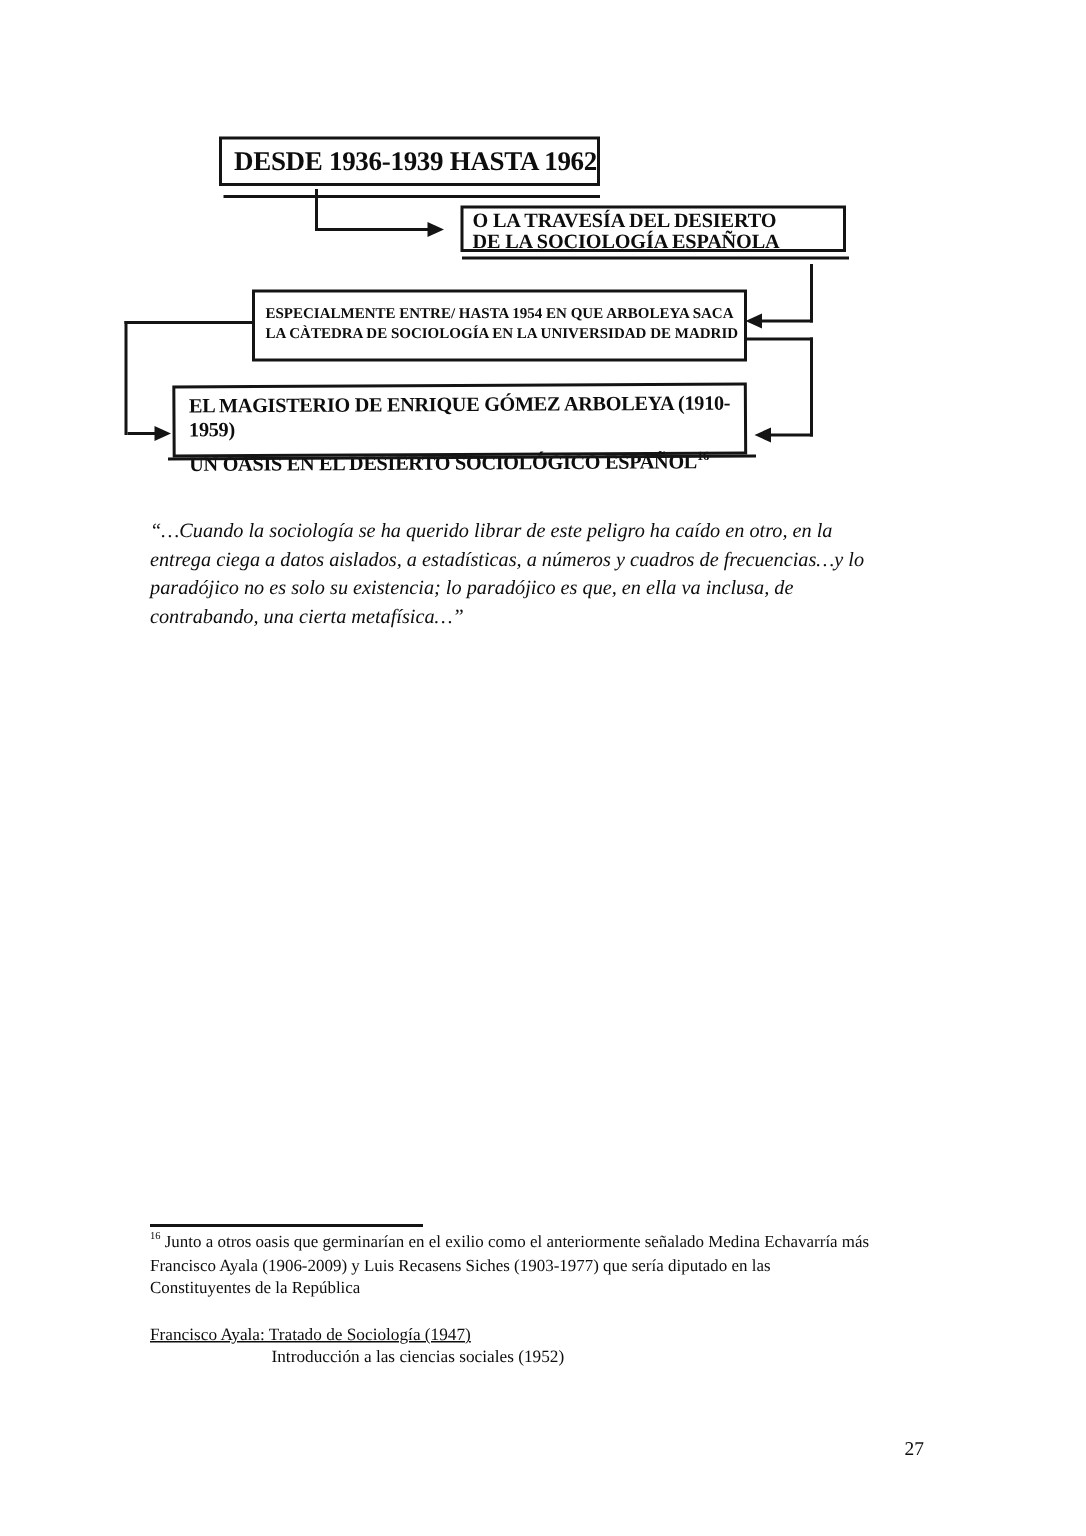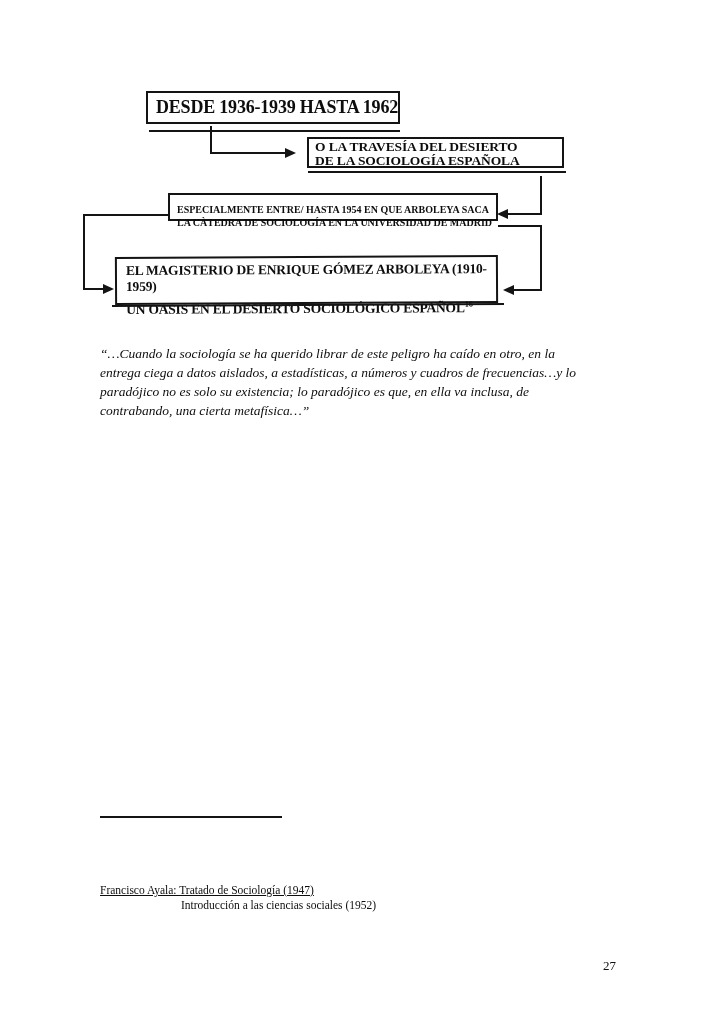--- a/index.html
+++ b/index.html
@@ -13,21 +13,21 @@
     position:absolute;box-sizing:border-box;background:#ffffff;
     border:2px solid #141414;font-weight:bold;color:#0d0d0d;
   }
   .pre{white-space:pre-line;}
   .ln{position:absolute;background:#141414;}
   .ar{position:absolute;width:0;height:0;}
   .ar-r{border-top:5px solid transparent;border-bottom:5px solid transparent;border-left:11px solid #141414;}
   .ar-l{border-top:5px solid transparent;border-bottom:5px solid transparent;border-right:11px solid #141414;}
   .box1{left:146px;top:91px;width:254px;height:33px;font-size:18px;display:flex;align-items:center;justify-content:flex-end;letter-spacing:-0.2px;}
   .box2{left:307px;top:137px;width:257px;height:31px;font-size:13.5px;line-height:14px;padding:1px 0 15px 6px;letter-spacing:-0.1px;}
-  .box3{left:168px;top:193px;width:330px;height:28px;font-size:10px;line-height:13px;padding:8px 0 0 7px;}
+  .box3{left:168px;top:193px;width:330px;height:48px;font-size:10px;line-height:13px;padding:8px 0 0 7px;}
   .box4{left:115px;top:256px;width:383px;height:48px;font-size:13.5px;padding:4px 0 0 9px;transform:rotate(-0.3deg);letter-spacing:-0.2px;}
   .box4 .l2{margin-top:7px;}
   sup{font-size:0.62em;vertical-align:super;line-height:0;}
   .quote{left:100px;top:344px;width:522px;font-size:13.5px;font-style:italic;line-height:19px;}
   .attrib{left:100px;top:430px;width:420px;font-size:11.5px;}
   .fnrule{left:100px;top:816px;width:182px;height:2px;background:#141414;}
   .fnpara{left:100px;top:821px;width:502px;font-size:11.3px;line-height:15.7px;}
   .bookline{font-size:11.5px;}
   .b1{left:100px;top:884px;text-decoration:underline;}
   .b2{left:181px;top:899px;}
@@ -78,19 +78,22 @@
   <div class="ln" style="left:83px;top:214px;width:2px;height:76px;"></div>
   <div class="ln" style="left:85px;top:288px;width:19px;height:2px;"></div>
   <div class="ar ar-r" style="left:103px;top:284px;"></div>
 
   <div class="abs quote pre">“…Cuando la sociología se ha querido librar de este peligro ha caído en otro, en la
 entrega ciega a datos aislados, a estadísticas, a números y cuadros de frecuencias…y lo
 paradójico no es solo su existencia; lo paradójico es que, en ella va inclusa, de
 contrabando, una cierta metafísica…”</div>
 
   <div class="abs fnrule"></div>
+  <div class="abs fnpara"><sup>16</sup> <span class="pre">Junto a otros oasis que germinarían en el exilio como el anteriormente señalado Medina Echavarría más
+Francisco Ayala (1906-2009) y Luis Recasens Siches (1903-1977) que sería diputado en las
+Constituyentes de la República</span></div>
 
   <div class="abs bookline b1">Francisco Ayala: Tratado de Sociología (1947)</div>
   <div class="abs bookline b2">Introducción a las ciencias sociales (1952)</div>
 
   <div class="abs pagenum">27</div>
 
 </div>
 
 </body></html>

